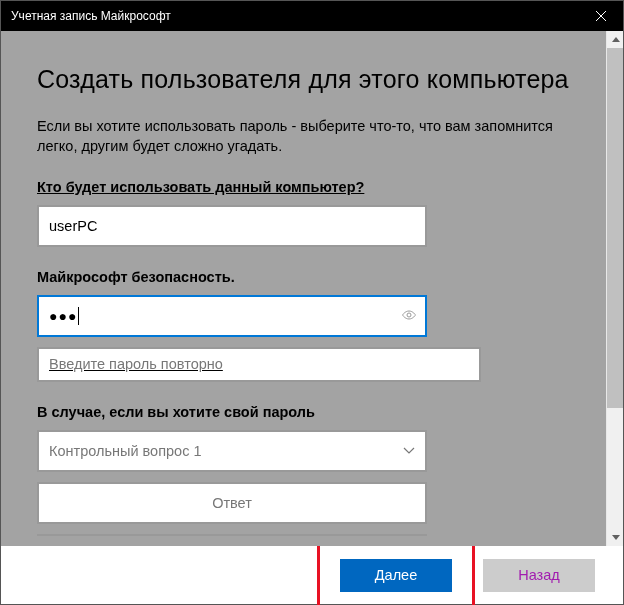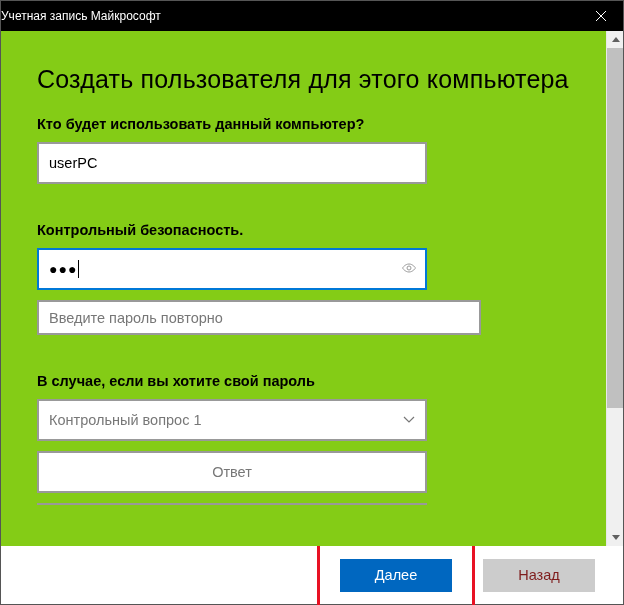--- a/index.html
+++ b/index.html
@@ -21,20 +21,21 @@
       display: flex;
       flex-direction: column;
     }
     .titlebar {
       background: #000;
       color: #fff;
       height: 30px;
       display: flex;
       align-items: center;
       justify-content: space-between;
+      padding-left: 10px;
       font-size: 12px;
     }
     .titlebar-title {
       font-weight: 400;
     }
     .close-btn {
       width: 45px;
       height: 30px;
       display: flex;
       align-items: center;
@@ -42,21 +43,21 @@
       color: #fff;
     }
     .close-btn svg {
       width: 10px;
       height: 10px;
     }
     .content-area {
       flex: 1;
       position: relative;
       overflow: hidden;
-      background: #84cc16;
+      background: #a3a3a3;
     }
     .scrollbar {
       position: absolute;
       right: 0;
       top: 0;
       width: 17px;
       height: 100%;
       background: #f0f0f0;
       border-left: 1px solid #e8e8e8;
     }
@@ -100,21 +101,22 @@
       line-height: 1.4;
       margin-bottom: 22px;
     }
     .label {
       font-size: 14.5px;
       font-weight: 600;
       color: #000;
       margin-bottom: 10px;
     }
     .input-wrap {
-      margin-bottom: 38px;
+      margin-bottom: 22px;
+      text-decoration: underline;
     }
     .input-wrap-tight {
       margin-bottom: 10px;
     }
     input[type="text"], .password-box, .select-box, .answer-box {
       width: 390px;
       height: 42px;
       border: 2px solid #999;
       padding: 0 10px;
       font-size: 14.5px;
@@ -205,48 +207,49 @@
     .btn-primary-wrap {
       padding: 20px;
       border: 3px solid #e81123;
     }
     .btn-primary {
       background: #0067c0;
       color: #fff;
     }
     .btn-secondary {
       background: #ccc;
-      color: #7f1d1d;
+      color: #a21caf;
     }
   </style>
 </head>
 <body>
 
 <div class="window">
   <div class="titlebar">
     <span class="titlebar-title">Учетная запись Майкрософт</span>
     <div class="close-btn">
       <svg viewBox="0 0 10 10">
           <line x1="0" y1="0" x2="10" y2="10" stroke="white" stroke-width="1"></line>
           <line x1="10" y1="0" x2="0" y2="10" stroke="white" stroke-width="1"></line>
         </svg>
     </div>
   </div>
 
   <div class="content-area">
     <div class="main-content">
       <h1>Создать пользователя для этого компьютера</h1>
+      <p class="description">Если вы хотите использовать пароль - выберите что-то, что вам запомнится легко, другим будет сложно угадать.</p>
 
       <div class="input-wrap">
         <div class="label">Кто будет использовать данный компьютер?</div>
         <input type="text" value="userPC" style="">
       </div>
 
       <div>
-        <div class="label">Контрольный безопасность.</div>
+        <div class="label">Майкрософт безопасность.</div>
         <div class="input-wrap-tight">
           <div class="password-box">
             <span class="password-dots">
                 <span>●●●</span>
                 <span class="cursor"></span>
               </span>
             <span class="reveal-icon">
               <svg width="16" height="12" viewBox="0 0 16 12">
                   <path d="M8 2 C4 2 1.5 6 1.5 6 S4 10 8 10 S14.5 6 14.5 6 S12 2 8 2 Z" fill="none" stroke="#999" stroke-width="1"></path>
                   <circle cx="8" cy="6" r="2" fill="none" stroke="#999" stroke-width="1"></circle>

